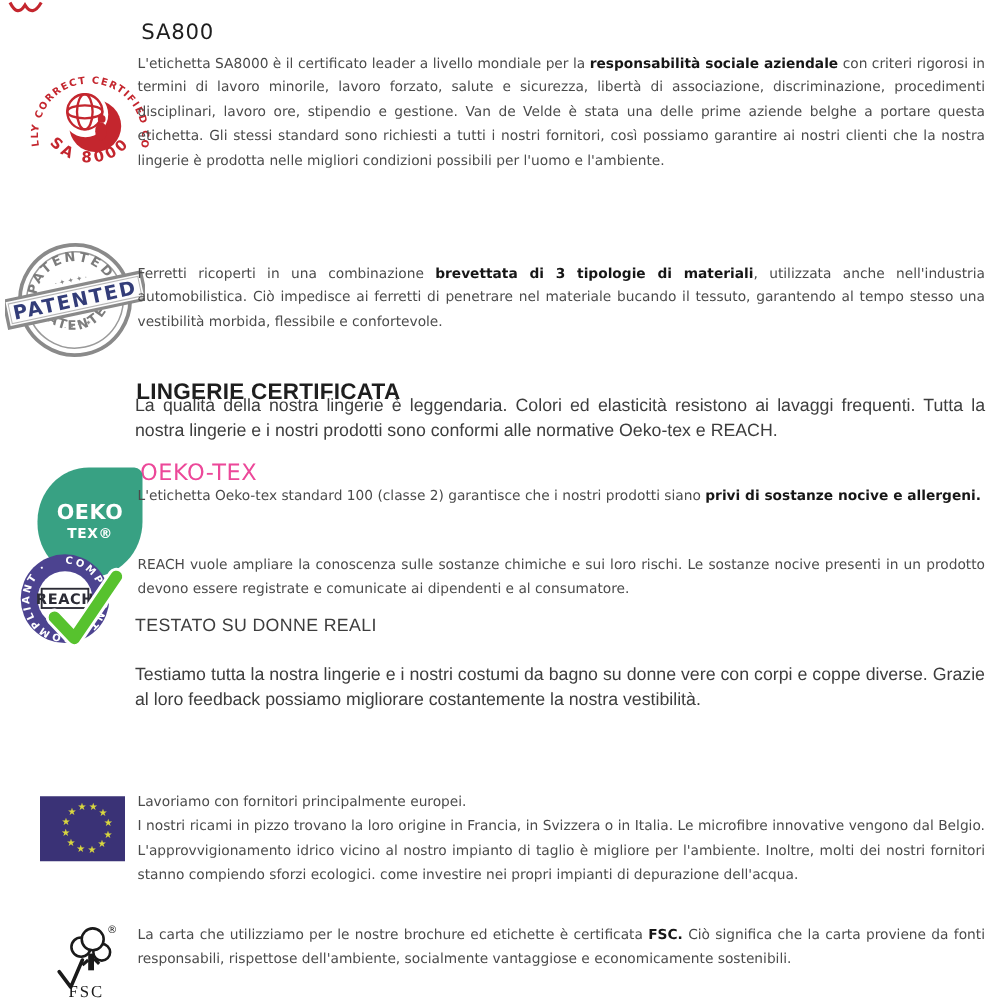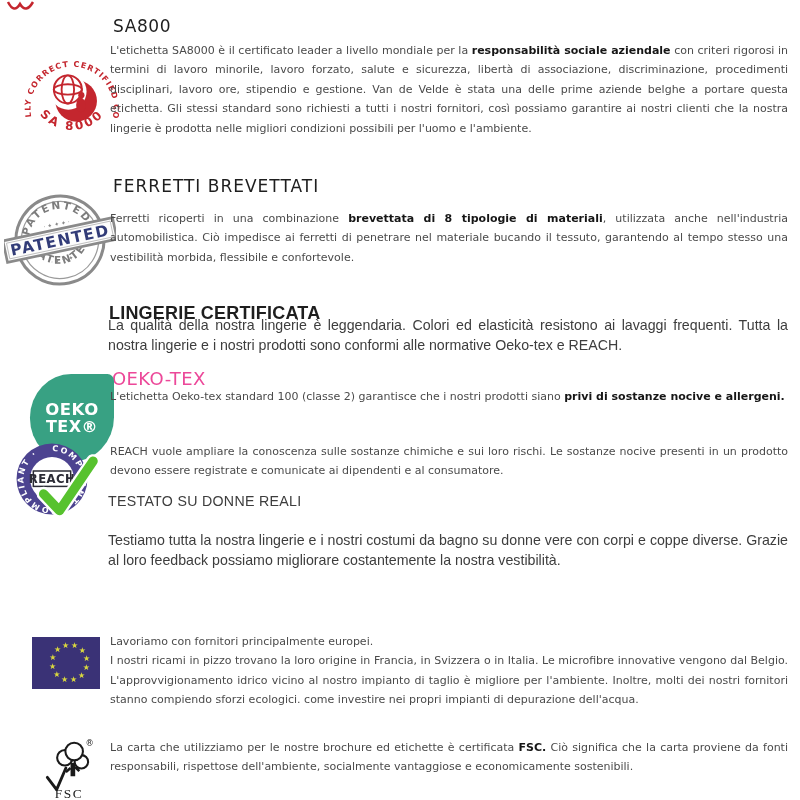--- a/index.html
+++ b/index.html
@@ -18,21 +18,21 @@
   .sublabel{margin:0;font-size:18px;color:#ec4899;letter-spacing:.4px;}
   .sublabel-narrow{margin:0;font-size:14.2px;color:#3d3d3d;letter-spacing:.3px;
         font-family:"Liberation Sans",sans-serif;}
   .block-line{display:block;}
 
   
   .oeko-blob{width:84px;height:88px;border-radius:50% 8% 52% 50%;
       display:flex;flex-direction:column;align-items:center;justify-content:center;
       color:#fff;font-weight:700;font-size:16.5px;line-height:17px;letter-spacing:.5px;
       font-family:"DejaVu Sans",sans-serif;}
-  .oeko-blob .tex{font-size:16px;}
+  .oeko-blob .tex{font-size:11px;}
 
   
   .eu-flag{width:68px;height:52px;position:relative;}
   .eu-star{position:absolute;left:50%;top:50%;font-size:8px;line-height:0;
       transform-origin:0 0;}
   .eu-star:nth-child(1) {transform:rotate(0deg)   translate(-4px,-17px) rotate(0deg);}
   .eu-star:nth-child(2) {transform:rotate(30deg)  translate(-4px,-17px) rotate(-30deg);}
   .eu-star:nth-child(3) {transform:rotate(60deg)  translate(-4px,-17px) rotate(-60deg);}
   .eu-star:nth-child(4) {transform:rotate(90deg)  translate(-4px,-17px) rotate(-90deg);}
   .eu-star:nth-child(5) {transform:rotate(120deg) translate(-4px,-17px) rotate(-120deg);}
@@ -72,21 +72,20 @@
     <text font-size="7.6" font-weight="bold" fill="#c4262e" letter-spacing="1.1" font-family="DejaVu Sans, sans-serif">
       <textPath href="#saTop" startOffset="50%" text-anchor="middle">ETHICALLY CORRECT CERTIFIED COMPANY</textPath>
     </text>
     <text font-size="11.5" font-weight="bold" fill="#c4262e" letter-spacing="2.5" font-family="DejaVu Sans, sans-serif">
       <textPath href="#saBot" startOffset="50%" text-anchor="middle">SA 8000</textPath>
     </text>
   </svg>
 
   <p class="para abs" style="left:110px;top:41px;width:678px;"><span>L'etichetta SA8000 è il certificato leader a livello mondiale per la </span><b>responsabilità sociale aziendale</b><span> con criteri rigorosi in termini di lavoro minorile, lavoro forzato, salute e sicurezza, libertà di associazione, discriminazione, procedimenti disciplinari, lavoro ore, stipendio e gestione. Van de Velde è stata una delle prime aziende belghe a portare questa etichetta.  Gli stessi standard sono richiesti a tutti i nostri fornitori, così possiamo garantire ai nostri clienti che la nostra lingerie è prodotta nelle migliori condizioni possibili per l'uomo e l'ambiente.</span></p>
 
-  <h2 class="head abs" style="left:113px;top:176px;letter-spacing:1px;">FERRETTI BREVETTATI</h2>
 
   <svg class="abs" style="left:4px;top:190px;" width="112" height="100" viewBox="0 0 110 100">
     <defs>
       <path id="ptTop" d="M 24,50 A 31,31 0 1 1 86,50"></path>
       <path id="ptBot" d="M 27,56 A 31,31 0 0 0 83,56"></path>
     </defs>
     <g transform="rotate(-12 55 50)">
       <circle cx="55" cy="50" r="44" fill="none" stroke="#8a8a8a" stroke-width="3"></circle>
       <circle cx="55" cy="50" r="38.5" fill="none" stroke="#9a9a9a" stroke-width="1.2"></circle>
       <text font-size="10.5" font-weight="bold" fill="#7c7c7c" letter-spacing="2" font-family="DejaVu Sans, sans-serif">
@@ -96,21 +95,21 @@
         <textPath href="#ptBot" startOffset="50%" text-anchor="middle">PATENTED</textPath>
       </text>
       <text x="55" y="36" text-anchor="middle" font-size="6" fill="#8a8a8a">· ✦ ✦ ✦ ·</text>
       <text x="55" y="72" text-anchor="middle" font-size="6" fill="#8a8a8a">· ✦ ✦ ✦ ·</text>
       <rect x="-1" y="39" width="112" height="22" fill="#fdfdfd" stroke="#8a8a8a" stroke-width="2.6"></rect>
       <rect x="2" y="42" width="106" height="16" fill="none" stroke="#b5b5b5" stroke-width="0.8"></rect>
       <text x="55" y="55.5" text-anchor="middle" font-size="15.5" font-weight="800" fill="#323c78" letter-spacing="1.5" font-family="DejaVu Sans, sans-serif">PATENTED</text>
     </g>
   </svg>
 
-  <p class="para abs" style="left:110px;top:209px;width:678px;"><span>Ferretti ricoperti in una combinazione </span><b>brevettata di 8 tipologie di materiali</b><span>, utilizzata anche nell'industria automobilistica. Ciò impedisce ai ferretti di penetrare nel materiale bucando il tessuto, garantendo al tempo stesso una vestibilità morbida, flessibile e confortevole.</span></p>
+  <p class="para abs" style="left:110px;top:209px;width:678px;"><span>Ferretti ricoperti in una combinazione </span><b>brevettata di 3 tipologie di materiali</b><span>, utilizzata anche nell'industria automobilistica. Ciò impedisce ai ferretti di penetrare nel materiale bucando il tessuto, garantendo al tempo stesso una vestibilità morbida, flessibile e confortevole.</span></p>
 
   <h2 class="head-narrow abs" style="left:109px;top:303px;">LINGERIE CERTIFICATA</h2>
 
   <p class="para-narrow abs" style="left:108px;top:315px;width:680px;">La qualità della nostra lingerie è leggendaria. Colori ed elasticità resistono ai lavaggi frequenti. Tutta la nostra lingerie e i nostri prodotti sono conformi alle normative Oeko-tex e REACH.</p>
 
   <p class="sublabel abs" style="left:112px;top:368px;">OEKO-TEX</p>
 
   <div class="oeko-blob abs" style="left:30px;top:374px;background:#38a183;">
     <span>OEKO</span>
     <span class="tex">TEX®</span>

